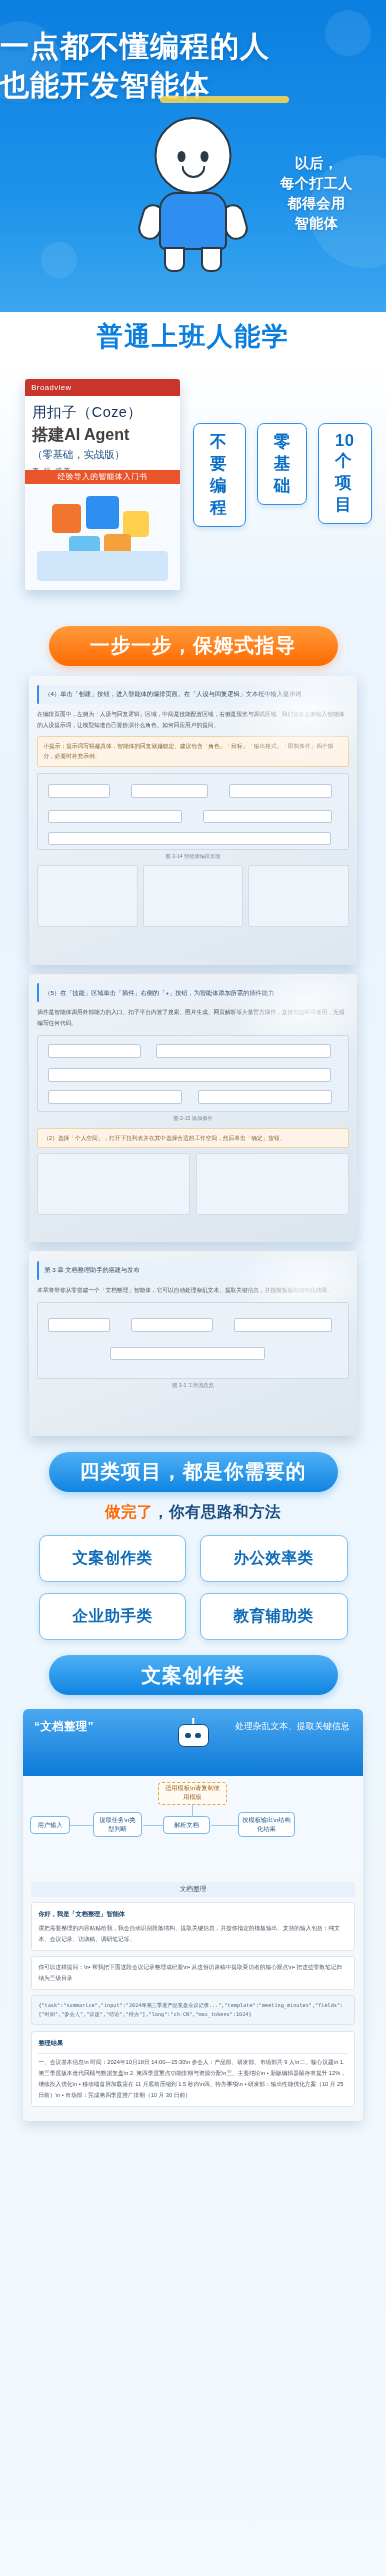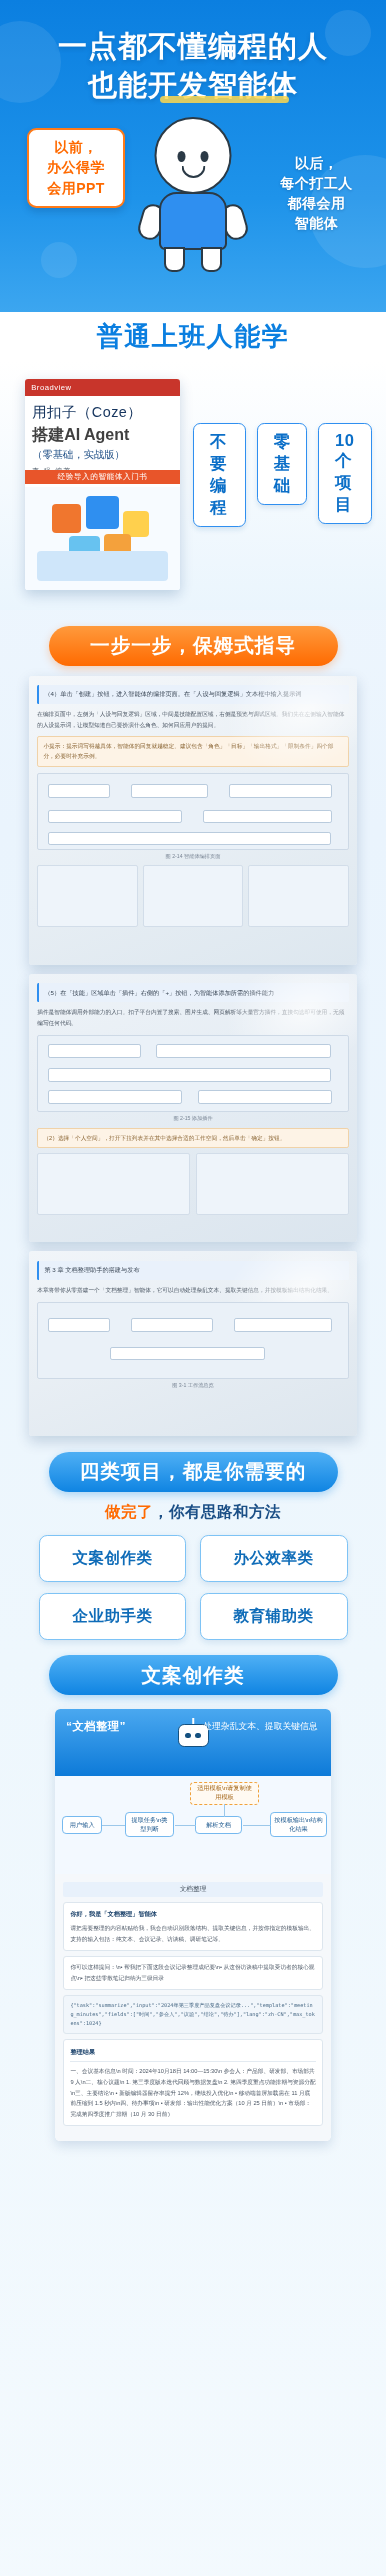--- a/index.html
+++ b/index.html
@@ -28,21 +28,21 @@
   .hero-bubbles { position: absolute; inset: 0; }
   .hero-bubbles i {
     position: absolute;
     display: block;
     border-radius: 50%;
     background: rgba(255,255,255,0.09);
   }
   .hero-title {
     position: relative;
     padding-top: 27px;
-    text-align: center;
+    text-align: left;
     color: #ffffff;
     font-size: 29px;
     font-weight: bold;
     line-height: 1.35;
     letter-spacing: 1px;
     text-shadow: 0 1.5px 4.1px rgba(0,60,120,0.28);
   }
   .hero-title .ln2 { position: relative; display: inline-block; }
   .hero-underline {
     display: block;
@@ -283,21 +283,21 @@
     box-shadow: 0 2.1px 6.2px rgba(20,90,160,.12);
   }
   .cat-foot {
     margin: 13.4px auto 0 auto; width: 330px; text-align: center;
     color: #0b6fc8; font-size: 15.5px; font-weight: bold; line-height: 1.6;
   }
   .cat-foot em { font-style: normal; color: #ff6a00; font-size: 20.6px; }
 
   
   .demo-wrap {
-    width: 276px; margin: 14px auto 0 auto;
+    width: 340px; margin: 14px auto 0 auto;
     background: #ffffff; border-radius: 5.2px;
     box-shadow: 0 4.1px 11.3px rgba(0,60,120,.14);
     overflow: hidden;
   }
   .demo-top {
     height: 67px; background: linear-gradient(180deg,#4aa8f0,#0d7ad8);
     position: relative; padding: 9.3px 11.3px; color: #fff;
   }
   .demo-top .t1 { font-size: 11.3px; font-weight: bold; letter-spacing: 0.5px; }
   .demo-top .t2 { position: absolute; right: 13.4px; top: 11.3px; font-size: 8.8px; }
@@ -355,25 +355,20 @@
       <i style="width:36px;height:36px;left:41px;top:242px;"></i>
     </div>
 
     <div class="hero-title">
       <div>一点都不懂编程的人</div>
       <div class="ln2">也能开发智能体</div>
       <span class="hero-underline"></span>
     </div>
 
     <div class="hero-mid">
-      <div class="tag-left">
-        <span>以前，</span>
-        <span>办公得学</span>
-        <span>会用PPT</span>
-      </div>
 
       <div class="figure">
         <div class="fig-head">
           <span class="fig-eye l"></span>
           <span class="fig-eye r"></span>
           <span class="fig-mouth"></span>
         </div>
         <div class="fig-arm l"></div>
         <div class="fig-arm r"></div>
         <div class="fig-body"></div>

